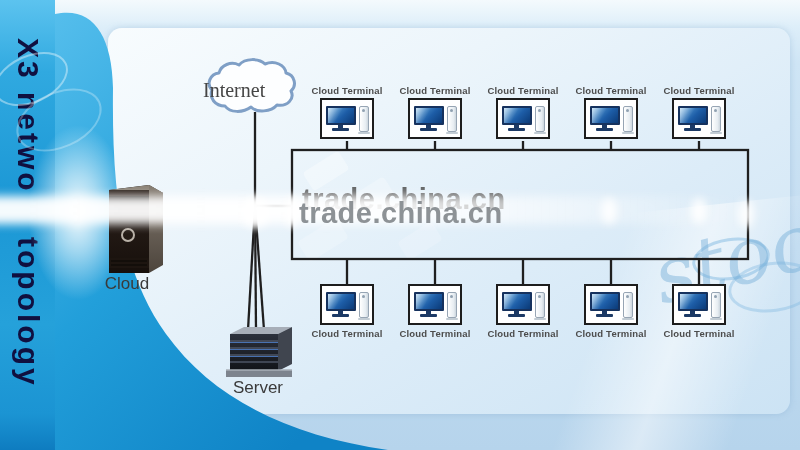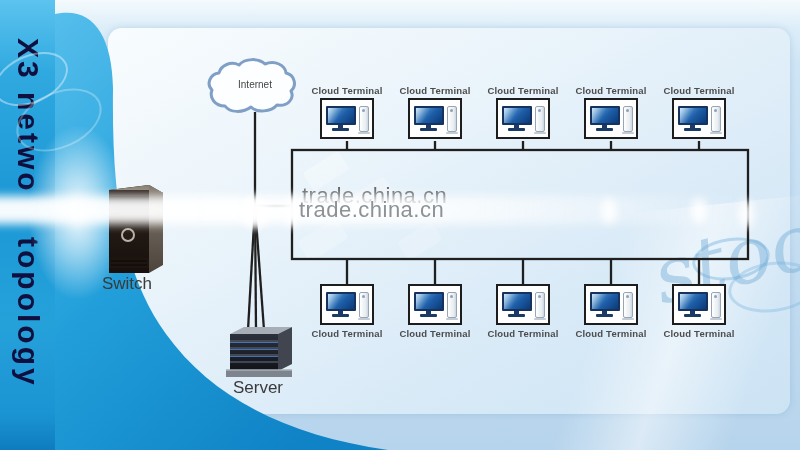--- a/index.html
+++ b/index.html
@@ -33,21 +33,21 @@
   .sw1{left:-8px;top:55px;width:74px;height:44px;transform:rotate(-24deg);}
   .sw2{left:14px;top:92px;width:86px;height:52px;transform:rotate(-24deg);opacity:.7;}
   .ring{position:absolute;border:3px solid rgba(130,185,225,.5);border-radius:50%;}
   .r1{left:692px;top:238px;width:72px;height:36px;transform:rotate(-8deg);}
   .r2{left:728px;top:262px;width:84px;height:44px;transform:rotate(-8deg);opacity:.8;}
   .key{position:absolute;background:rgba(255,255,255,.35);border-radius:4px;transform:rotate(-32deg);}
   
   .stock{position:absolute;left:652px;top:208px;font-family:"DejaVu Serif",serif;font-style:italic;
     font-size:78px;color:rgba(115,172,216,.45);transform:rotate(-14deg);white-space:nowrap;}
   
-  .wm{position:absolute;font-size:22px;letter-spacing:.5px;white-space:nowrap;}
+  .wm{position:absolute;font-size:29px;letter-spacing:.5px;white-space:nowrap;font-weight:bold;}
   .wm-back{left:302px;top:183px;color:#4d4d4d;opacity:.85;}
   .wm-front{left:299px;top:197px;color:#8d9296;}
   
   .wires{position:absolute;left:0;top:0;}
   
   .term{position:absolute;width:40px;}
   .term .tlabel{position:absolute;left:-12px;width:78px;text-align:center;
     font-size:9.5px;font-weight:bold;color:#4c4c4c;letter-spacing:.2px;white-space:nowrap;}
   .term .tbox{position:absolute;left:0;width:54px;height:41px;border:2px solid #1d1d1d;background:#fff;
     box-sizing:border-box;display:flex;align-items:center;justify-content:center;gap:3px;}
@@ -65,22 +65,22 @@
                linear-gradient(135deg,#63a9de 0%,#1d5da7 55%,#0b3a77 100%);}
   .stand{width:5px;height:3px;background:#1c3a66;}
   .mbase{width:17px;height:3px;background:#1c3a66;border-radius:1px;}
   
   .tc{width:10px;height:26px;border:1.5px solid #97a5b4;box-sizing:border-box;border-radius:2px;
     background:linear-gradient(90deg,#ffffff 0%,#e7edf2 70%,#ccd6de 100%);position:relative;}
   .tc .dot{position:absolute;left:2.5px;top:2.5px;width:3px;height:3px;border-radius:50%;background:#90a1b1;}
   .tc .foot{position:absolute;left:-2px;bottom:-3px;width:12px;height:2px;background:#c2ccd4;border-radius:1px;}
   
   .cloud-wrap{position:absolute;left:203px;top:56px;width:104px;height:64px;}
-  .cloud-label{position:absolute;left:203px;top:79px;width:104px;text-align:center;
-    font-size:10px;color:#454545;}
+  .cloud-label{position:absolute;left:203px;top:79px;width:104px;
+    font-size:20px;color:#454545;font-family:Liberation Serif, serif;}
   
   .server-wrap{position:absolute;left:95px;top:180px;width:80px;height:100px;}
   .server-label{position:absolute;left:87px;top:274px;width:80px;text-align:center;font-size:17px;color:#3a3a3a;}
   .switch-wrap{position:absolute;left:222px;top:318px;width:76px;height:62px;}
   .switch-label{position:absolute;left:218px;top:378px;width:80px;text-align:center;font-size:17px;color:#3a3a3a;}
   
   .glare{position:absolute;left:-24px;top:196px;width:800px;height:28px;border-radius:14px;
     background:linear-gradient(to right,rgba(255,255,255,.96) 0%,rgba(255,255,255,.92) 52%,rgba(255,255,255,.45) 76%,rgba(255,255,255,0) 96%);
     filter:blur(5px);}
   .blob{position:absolute;background:rgba(255,255,255,.9);filter:blur(4px);border-radius:50%;}
@@ -322,21 +322,21 @@
       <polygon points="54,5 68,13 68,85 54,93" fill="url(#ssd)"></polygon>
       <rect x="14" y="10" width="40" height="83" fill="url(#sfr)"></rect>
       <rect x="14" y="16" width="40" height="14" fill="#120d0a"></rect>
       <line x1="14" y1="33" x2="54" y2="33" stroke="#0c0906" stroke-width="1.5"></line>
       <circle cx="33" cy="55" r="6" fill="#241b15" stroke="#b9b1a7" stroke-width="2"></circle>
       <rect x="14" y="78" width="40" height="10" fill="#1d1510"></rect>
       <line x1="16" y1="81" x2="52" y2="81" stroke="#0b0805" stroke-width="1"></line>
       <line x1="16" y1="85" x2="52" y2="85" stroke="#0b0805" stroke-width="1"></line>
     </svg>
   </div>
-  <div class="server-label">Switch</div>
+  <div class="server-label">Cloud</div>
 
   <div class="switch-wrap">
     <svg width="76" height="62" viewBox="0 0 76 62">
       <defs>
         <linearGradient id="swf" x1="0" y1="0" x2="0" y2="1">
           <stop offset="0" stop-color="#2c313c"></stop>
             <stop offset="1" stop-color="#111318"></stop>
         </linearGradient>
       </defs>
       <polygon points="8,16 22,9 70,9 56,16" fill="#a7aeb8"></polygon>

